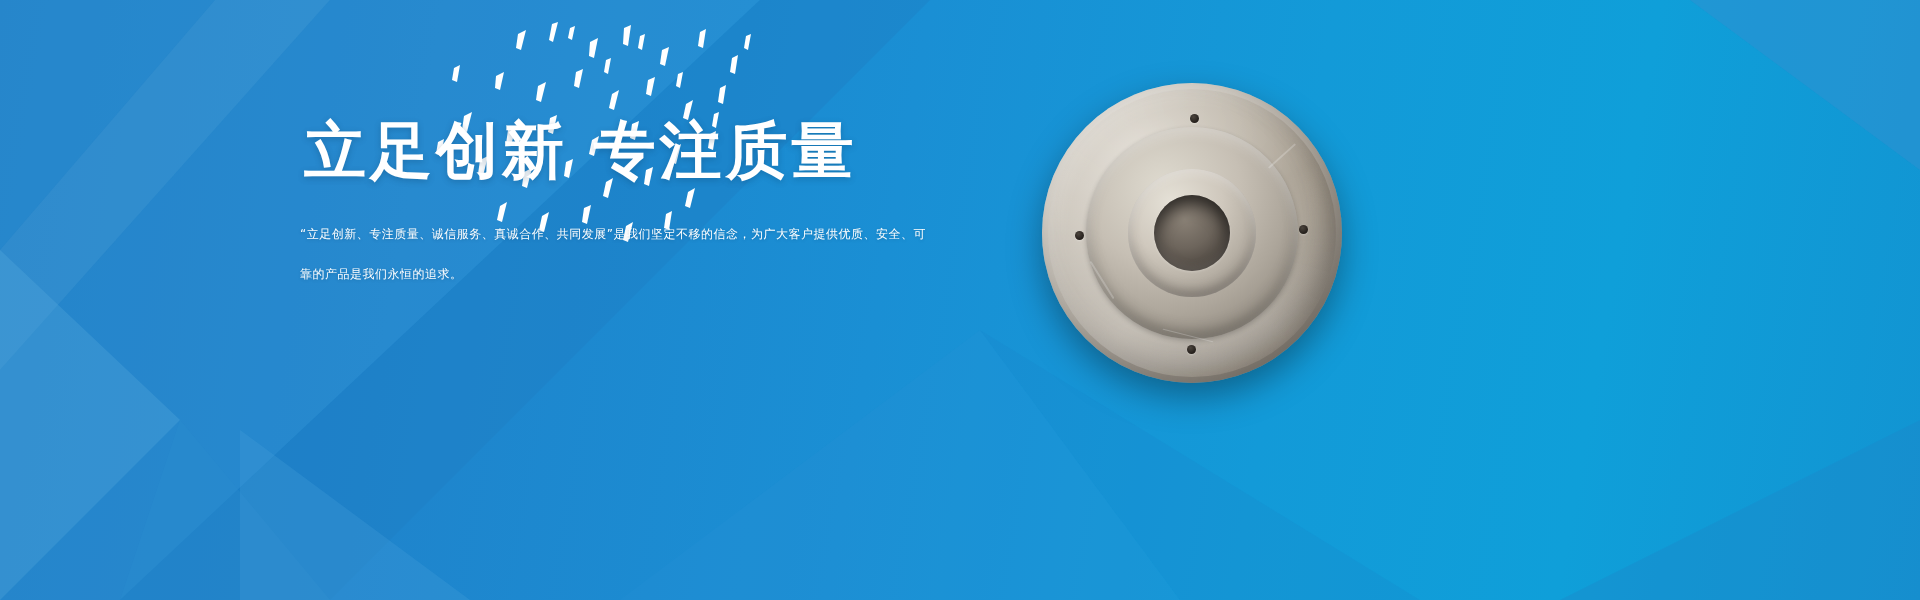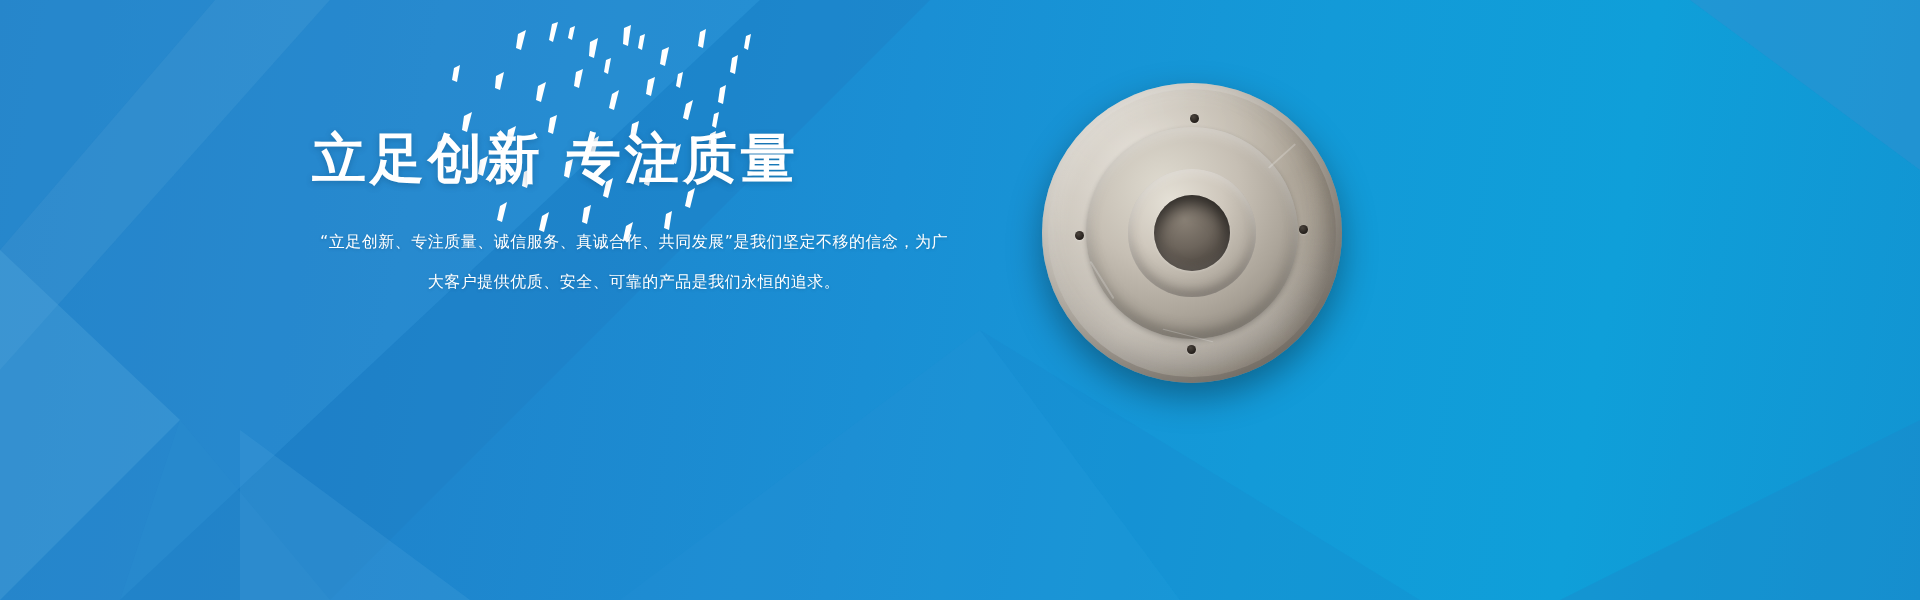--- a/index.html
+++ b/index.html
@@ -116,38 +116,37 @@
   .sc3 { left: 120px; top: 252px; width: 52px;  height: 1px; transform: rotate(14deg); }
 
   
   #text-block {
     position: absolute;
     left: 300px;
     top: 110px;
     width: 660px;
   }
   #headline {
-    margin: 12px;
-    font-size: 54px;
+    margin: 4px;
+    font-size: 62px;
     line-height: 74px;
     font-weight: 700;
     color: #ffffff;
     letter-spacing: 4px;
     white-space: nowrap;
     text-shadow: 0 2px 6px rgba(10,60,100,0.30);
   }
   #subcopy {
-    margin: 26px 0 0 16px;
+    margin: 26px 0 0 0;
     width: 636px;
-    font-size: 16px;
+    font-size: 12px;
     line-height: 40px;
     color: #ffffff;
     letter-spacing: 0.5px;
     text-shadow: 0 1px 3px rgba(10,60,100,0.26);
-    text-align: center;
   }
 
   
   #shards {
     position: absolute;
     left: 400px;
     top: 20px;
     width: 360px;
     height: 230px;
     pointer-events: none;

